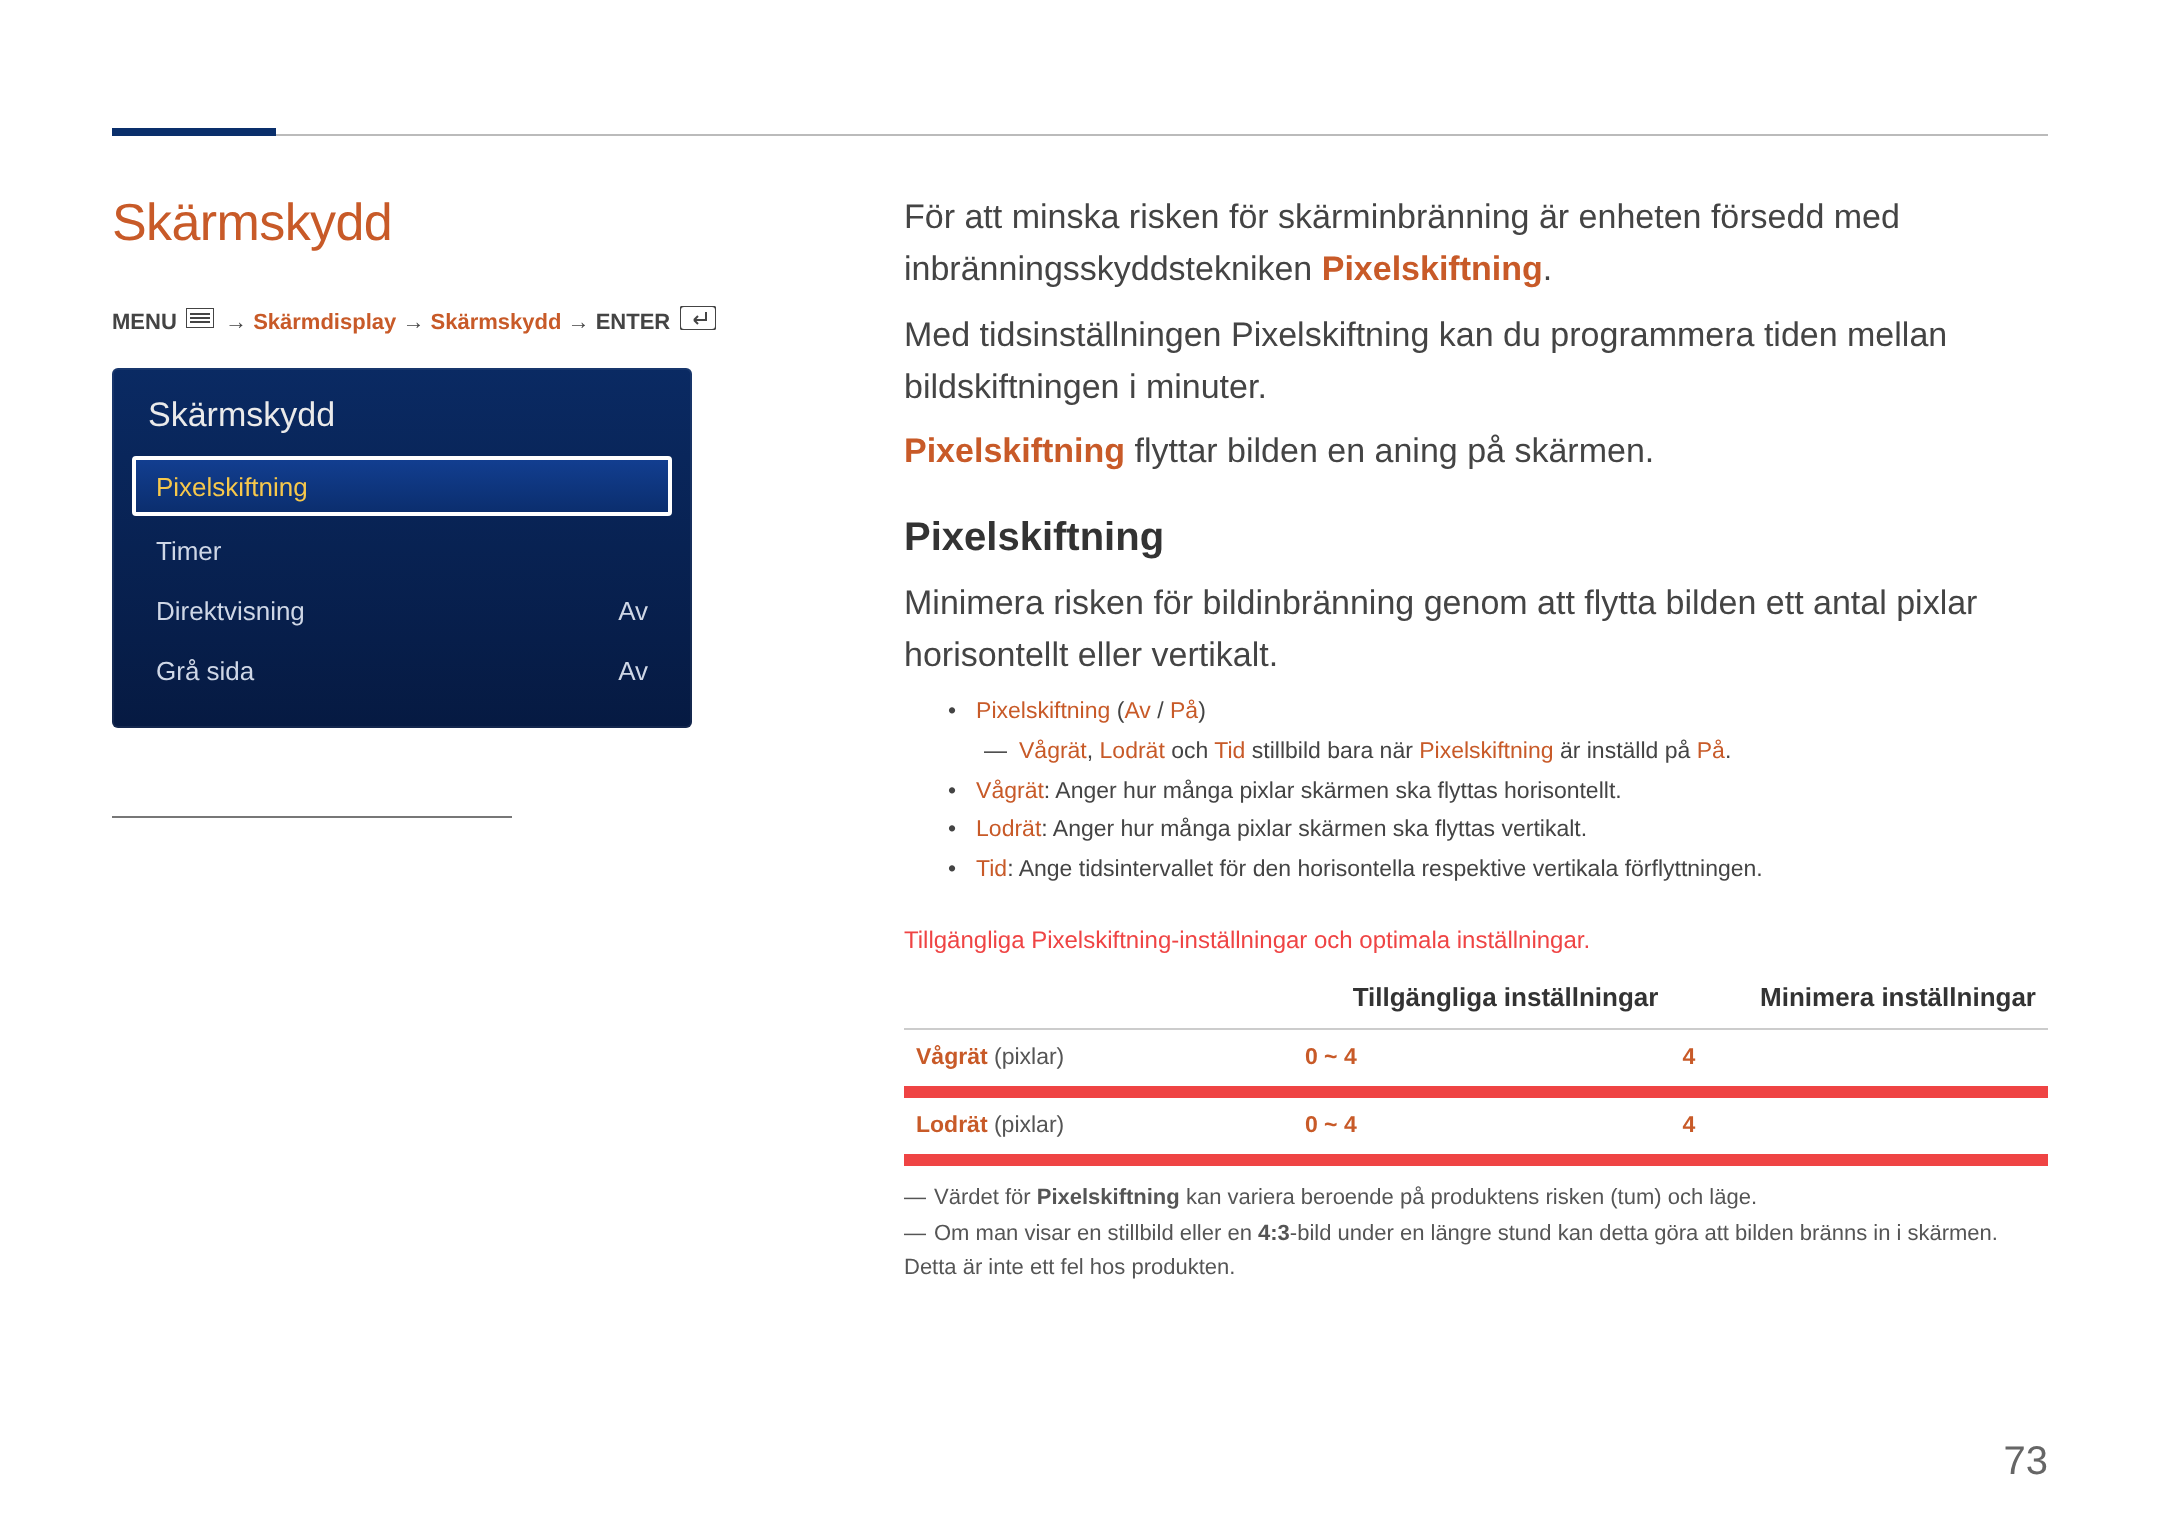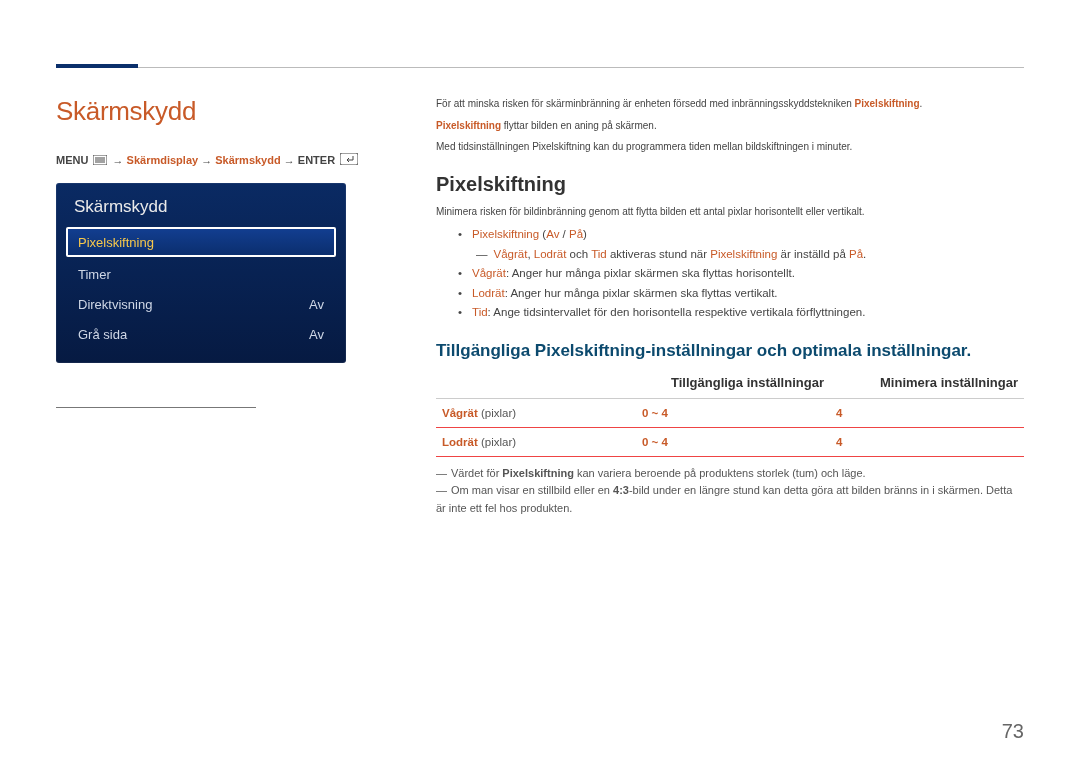--- a/index.html
+++ b/index.html
@@ -23,21 +23,21 @@
   .topbar-accent {
     position: absolute;
     left: 0;
     bottom: -1px;
     width: 82px;
     height: 4px;
     background: #0a2f6b;
   }
   .columns {
     display: flex;
-    gap: 40px;
+    gap: 56px;
     margin-top: 28px;
   }
   .left {
     width: 340px;
     flex-shrink: 0;
   }
   .right {
     flex: 1;
   }
   .h1 {
@@ -102,21 +102,21 @@
     width: 200px;
   }
   .disclaimer {
     font-size: 10.5px;
     color: #555;
     margin-top: 8px;
   }
   .disclaimer .dash { margin-right: 4px; }
 
   .para {
-    font-size: 10px;
+    font-size: 17px;
     line-height: 1.55;
     color: #444;
     margin-bottom: 6px;
   }
   .para .orng { color: #c85a28; font-weight: bold; }
 
   .h2 {
     font-size: 20px;
     font-weight: bold;
     color: #333;
@@ -132,23 +132,23 @@
     font-size: 11.5px;
     color: #444;
     line-height: 1.7;
     gap: 10px;
   }
   .bullets .bullet-mark { color: #444; }
   .bullets .sub { margin-left: 18px; display: flex; gap: 6px; }
   .orng { color: #c85a28; }
 
   .h3 {
-    font-size: 17px;
-    font-weight: bold;
-    color: #0c4a6e;
+    font-size: 12px;
+    font-weight: normal;
+    color: #ef4444;
     margin-top: 18px;
     margin-bottom: 6px;
   }
 
   table.settings {
     width: 100%;
     border-collapse: collapse;
     margin-top: 4px;
     font-size: 11.5px;
   }
@@ -157,21 +157,21 @@
     font-weight: bold;
     color: #333;
     font-size: 13px;
     padding: 8px 6px;
     border-bottom: 1px solid #ccc;
   }
   table.settings th:first-child { width: 34%; }
   table.settings th:nth-child(2) { width: 33%; }
   table.settings td {
     padding: 8px 6px;
-    border-bottom: 1px solid #ef4444;
+    border-bottom: 6px solid #ef4444;
     color: #c85a28;
     font-weight: bold;
   }
   table.settings td .plain { color: #555; font-weight: normal; }
 
   .notes {
     margin-top: 8px;
     font-size: 11px;
     color: #555;
     line-height: 1.6;
@@ -245,39 +245,39 @@
       </div>
 
       <hr class="hr-thin">
     </div>
 
     <div class="right">
 
       <div class="para">
         <span>För att minska risken för skärminbränning är enheten försedd med inbränningsskyddstekniken </span><span class="orng">Pixelskiftning</span><span>.</span>
       </div>
+      <div class="para">Med tidsinställningen Pixelskiftning kan du programmera tiden mellan bildskiftningen i minuter.</div>
       <div class="para">
         <span class="orng">Pixelskiftning</span><span> flyttar bilden en aning på skärmen.</span>
       </div>
-      <div class="para">Med tidsinställningen Pixelskiftning kan du programmera tiden mellan bildskiftningen i minuter.</div>
 
       <div class="h2">Pixelskiftning</div>
       <div class="para">Minimera risken för bildinbränning genom att flytta bilden ett antal pixlar horisontellt eller vertikalt.</div>
 
       <div class="bullets">
         <div class="row">
           <span class="bullet-mark">•</span>
           <span>
             <span class="orng bold">Pixelskiftning</span><span> (</span><span class="orng bold">Av</span><span> / </span><span class="orng bold">På</span><span>)</span>
           </span>
         </div>
         <div class="row sub">
           <span>―</span>
           <span>
-            <span class="orng bold">Vågrät</span><span>, </span><span class="orng bold">Lodrät</span><span> och </span><span class="orng bold">Tid</span><span> aktiveras stund när </span><span class="orng bold">Pixelskiftning</span><span> är inställd på </span><span class="orng bold">På</span><span>.</span>
+            <span class="orng bold">Vågrät</span><span>, </span><span class="orng bold">Lodrät</span><span> och </span><span class="orng bold">Tid</span><span> stillbild bara när </span><span class="orng bold">Pixelskiftning</span><span> är inställd på </span><span class="orng bold">På</span><span>.</span>
           </span>
         </div>
         <div class="row">
           <span class="bullet-mark">•</span>
           <span><span class="orng bold">Vågrät</span><span>: Anger hur många pixlar skärmen ska flyttas horisontellt.</span></span>
         </div>
         <div class="row">
           <span class="bullet-mark">•</span>
           <span><span class="orng bold">Lodrät</span><span>: Anger hur många pixlar skärmen ska flyttas vertikalt.</span></span>
         </div>
@@ -306,21 +306,21 @@
           <tr>
             <td><span>Lodrät</span><span class="plain"> (pixlar)</span></td>
             <td>0 ~ 4</td>
             <td>4</td>
           </tr>
         </tbody>
       </table>
 
       <div class="notes">
         <div>
-          <span class="dash">―</span><span>Värdet för </span><b>Pixelskiftning</b><span> kan variera beroende på produktens storlek (tum) och läge.</span>
+          <span class="dash">―</span><span>Värdet för </span><b>Pixelskiftning</b><span> kan variera beroende på produktens risken (tum) och läge.</span>
         </div>
         <div>
           <span class="dash">―</span><span>Om man visar en stillbild eller en </span><b>4:3</b><span>-bild under en längre stund kan detta göra att bilden bränns in i skärmen. Detta är inte ett fel hos produkten.</span>
         </div>
       </div>
 
     </div>
   </div>
 </div>
 

